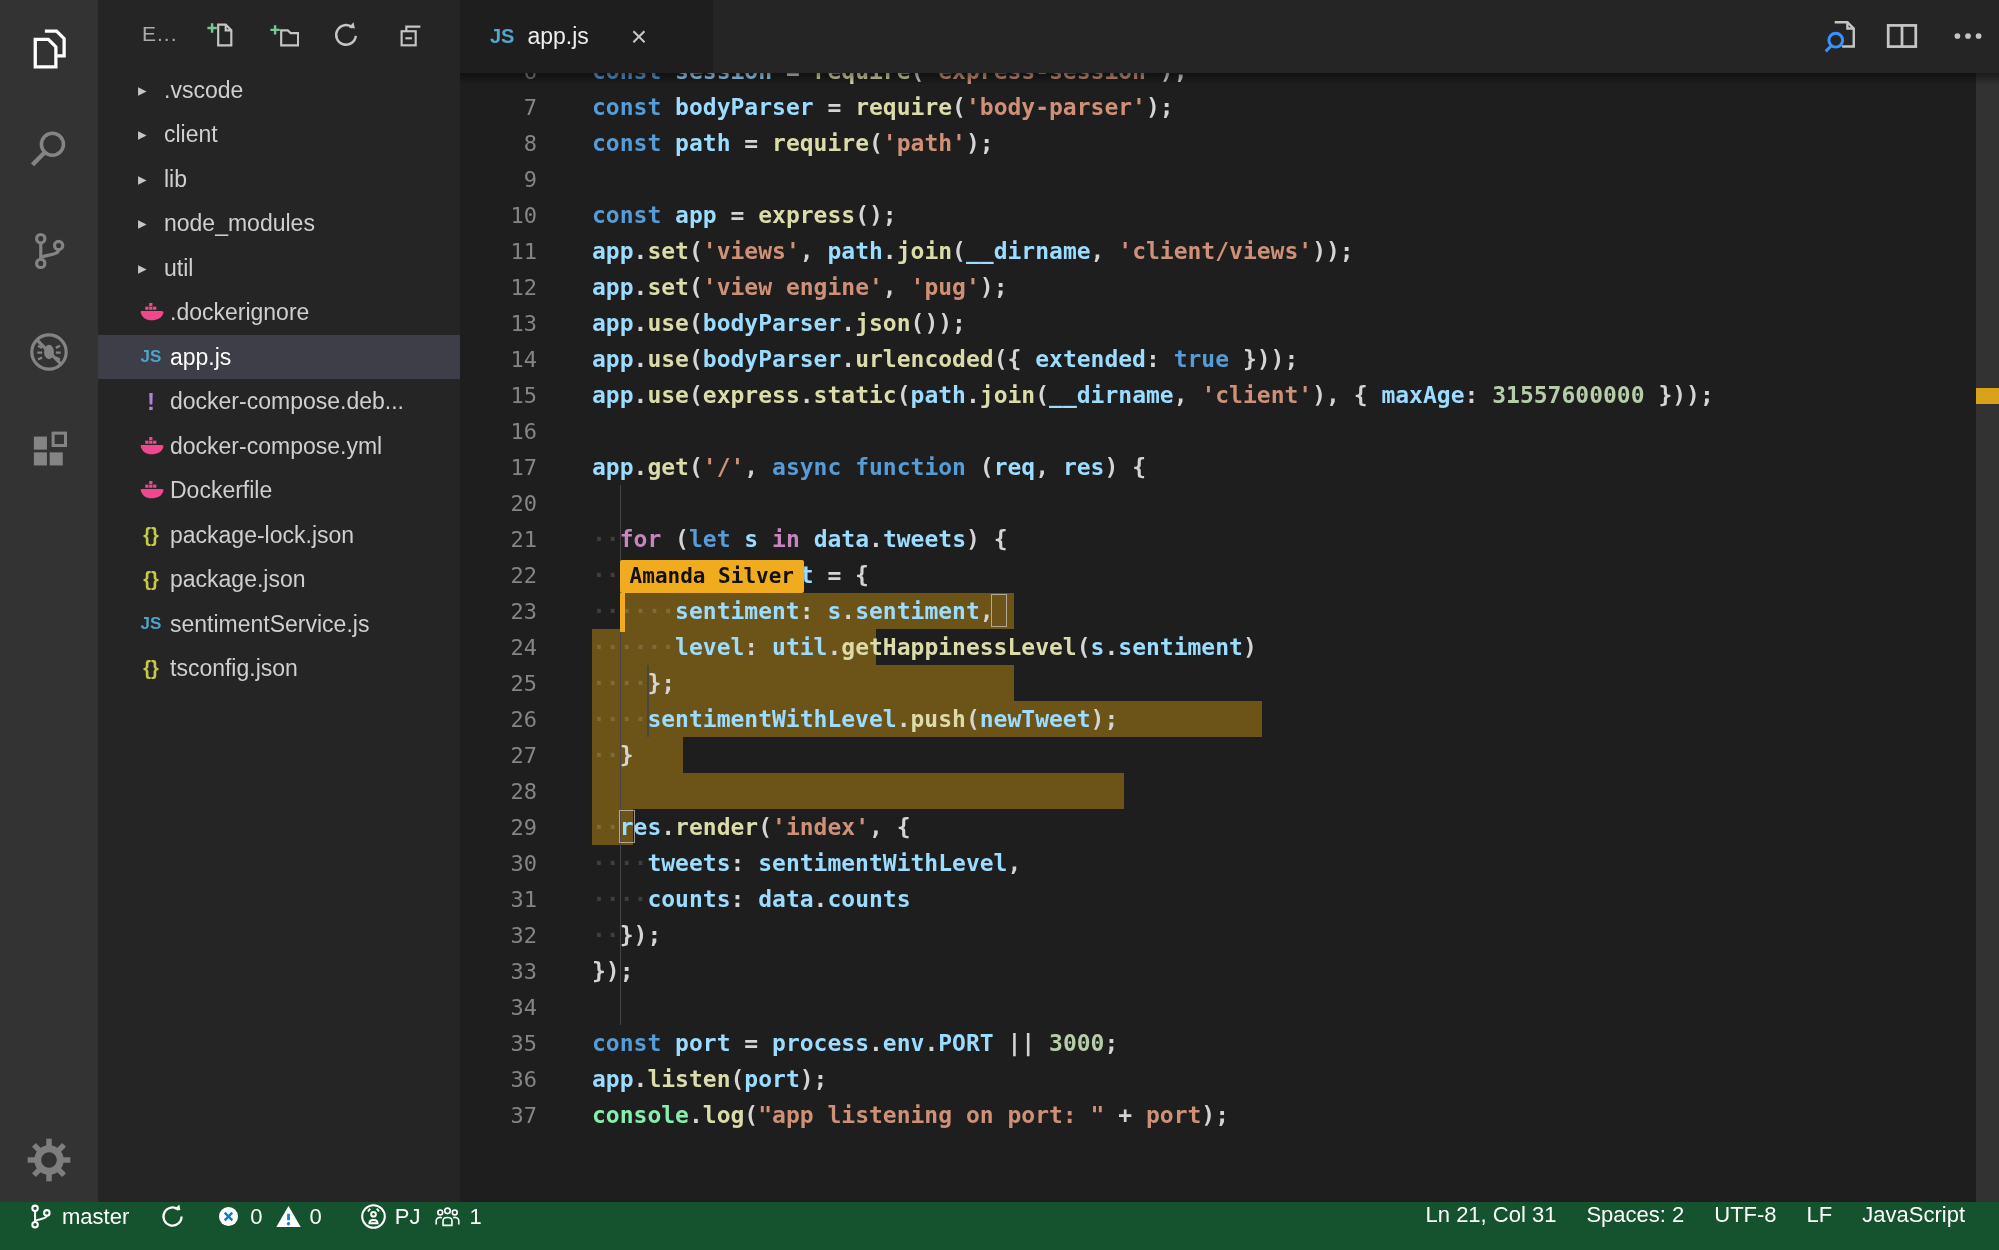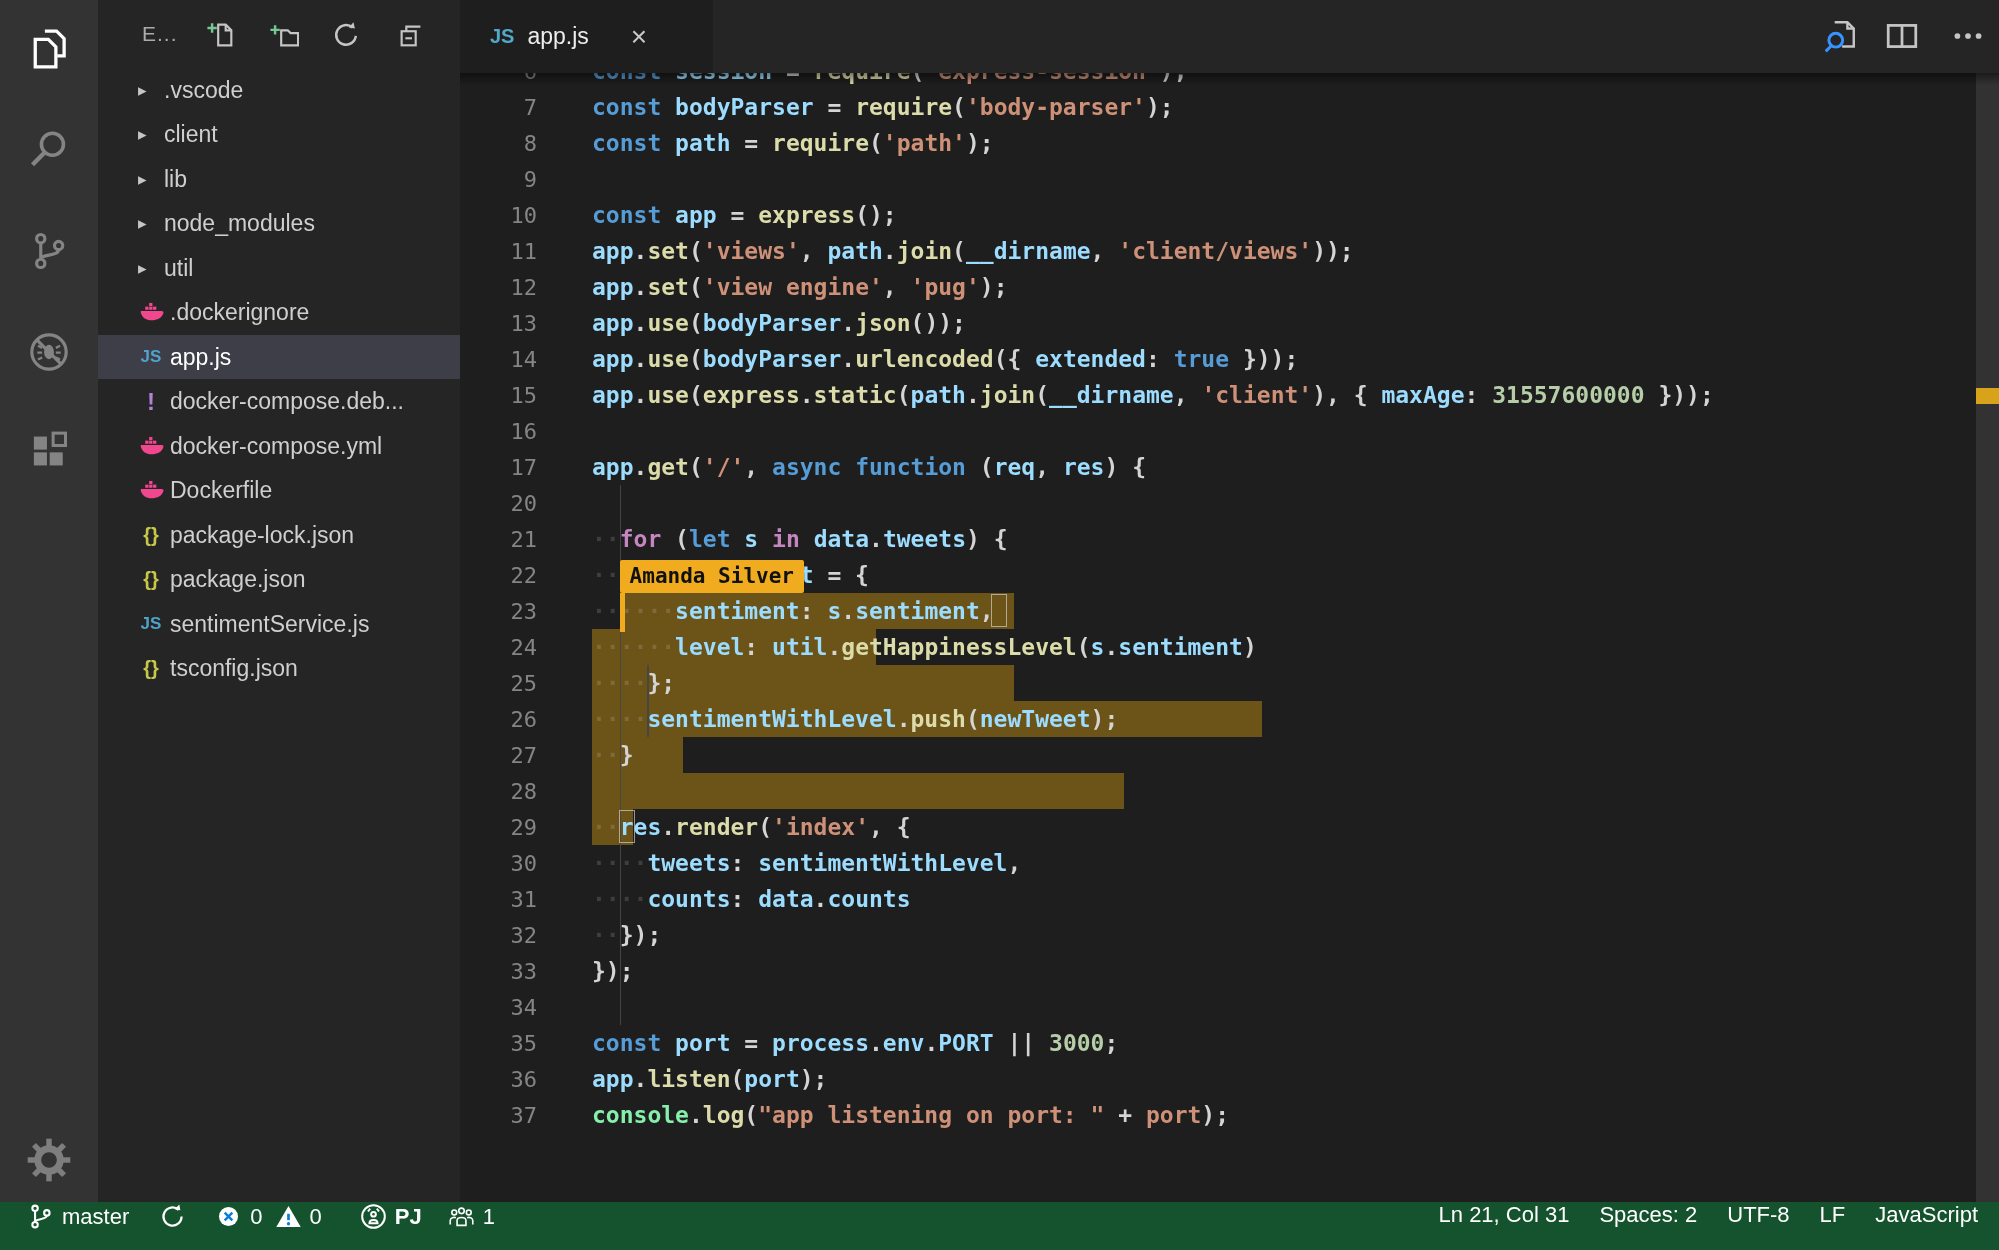--- a/index.html
+++ b/index.html
@@ -50,21 +50,21 @@
   .bracket{position:absolute;height:33px;width:16px;border:1.5px solid rgba(215,215,215,0.65);box-sizing:border-box;z-index:5;}
   .nametag{position:absolute;height:33px;line-height:33px;padding:0 10px;background:#F0AC1E;color:#111;
            font-family:"DejaVu Sans Mono",monospace;font-weight:700;font-size:21px;border-radius:2px;z-index:30;}
   .cursorbar{position:absolute;width:5px;background:#F0AC1E;z-index:25;}
   .scrollstrip{position:absolute;top:73px;width:23px;height:1129px;background:#323232;z-index:6;}
   .ovmarker{position:absolute;width:23px;height:16px;background:#D9A21B;z-index:7;}
   
   .statusbar{position:absolute;left:0;top:1202px;width:100%;height:48px;background:#14532d;z-index:40;
              display:flex;align-items:flex-start;color:#FFFFFF;font-size:22px;}
   .sb-left{display:flex;align-items:center;padding-left:26px;}
-  .sb-right{margin-left:auto;display:flex;align-items:center;gap:30px;padding-right:21px;}
+  .sb-right{margin-left:auto;display:flex;align-items:center;gap:30px;padding-right:34px;}
   .sb-it{display:flex;align-items:center;gap:7px;}
   .sb-it svg{width:29px;height:29px;display:block;}
 </style>
 </head>
 <body>
 
 <div class="root">
   <div class="activitybar" id="activitybar">
       <div class="ab-item active" style="top: 27px;">
         <svg viewBox="0 0 32 32" fill="none" stroke="currentColor" stroke-width="2.4">
@@ -344,21 +344,21 @@
         <div class="sb-it" style="margin-right: 37px;">
           <span style="display: flex;">
             <svg viewBox="0 0 32 32">
               <path d="M16 4.5L29.5 27.5H2.5z" fill="currentColor"></path>
               <path d="M16 13v7" stroke="#0B7CD7" stroke-width="3"></path>
               <circle cx="16" cy="24" r="1.8" fill="#0B7CD7"></circle>
             </svg>
           </span>
           <span>0</span>
         </div>
-        <div class="sb-it" style="margin-right: 25px; font-weight: bold;">
+        <div class="sb-it" style="margin-right: 13px;">
           <span style="display: flex;">
             <svg viewBox="0 0 32 32" fill="none" stroke="currentColor" stroke-width="2.2">
               <circle cx="16" cy="16" r="12.5"></circle>
               <circle cx="16" cy="13.5" r="2.6"></circle>
               <path d="M11.5 23.5c0-5 9-5 9 0z"></path>
               <path d="M10 10.5a8 8 0 0 1 2.5-3M22 10.5a8 8 0 0 0-2.5-3"></path>
             </svg>
           </span>
           <span>PJ</span>
         </div>

